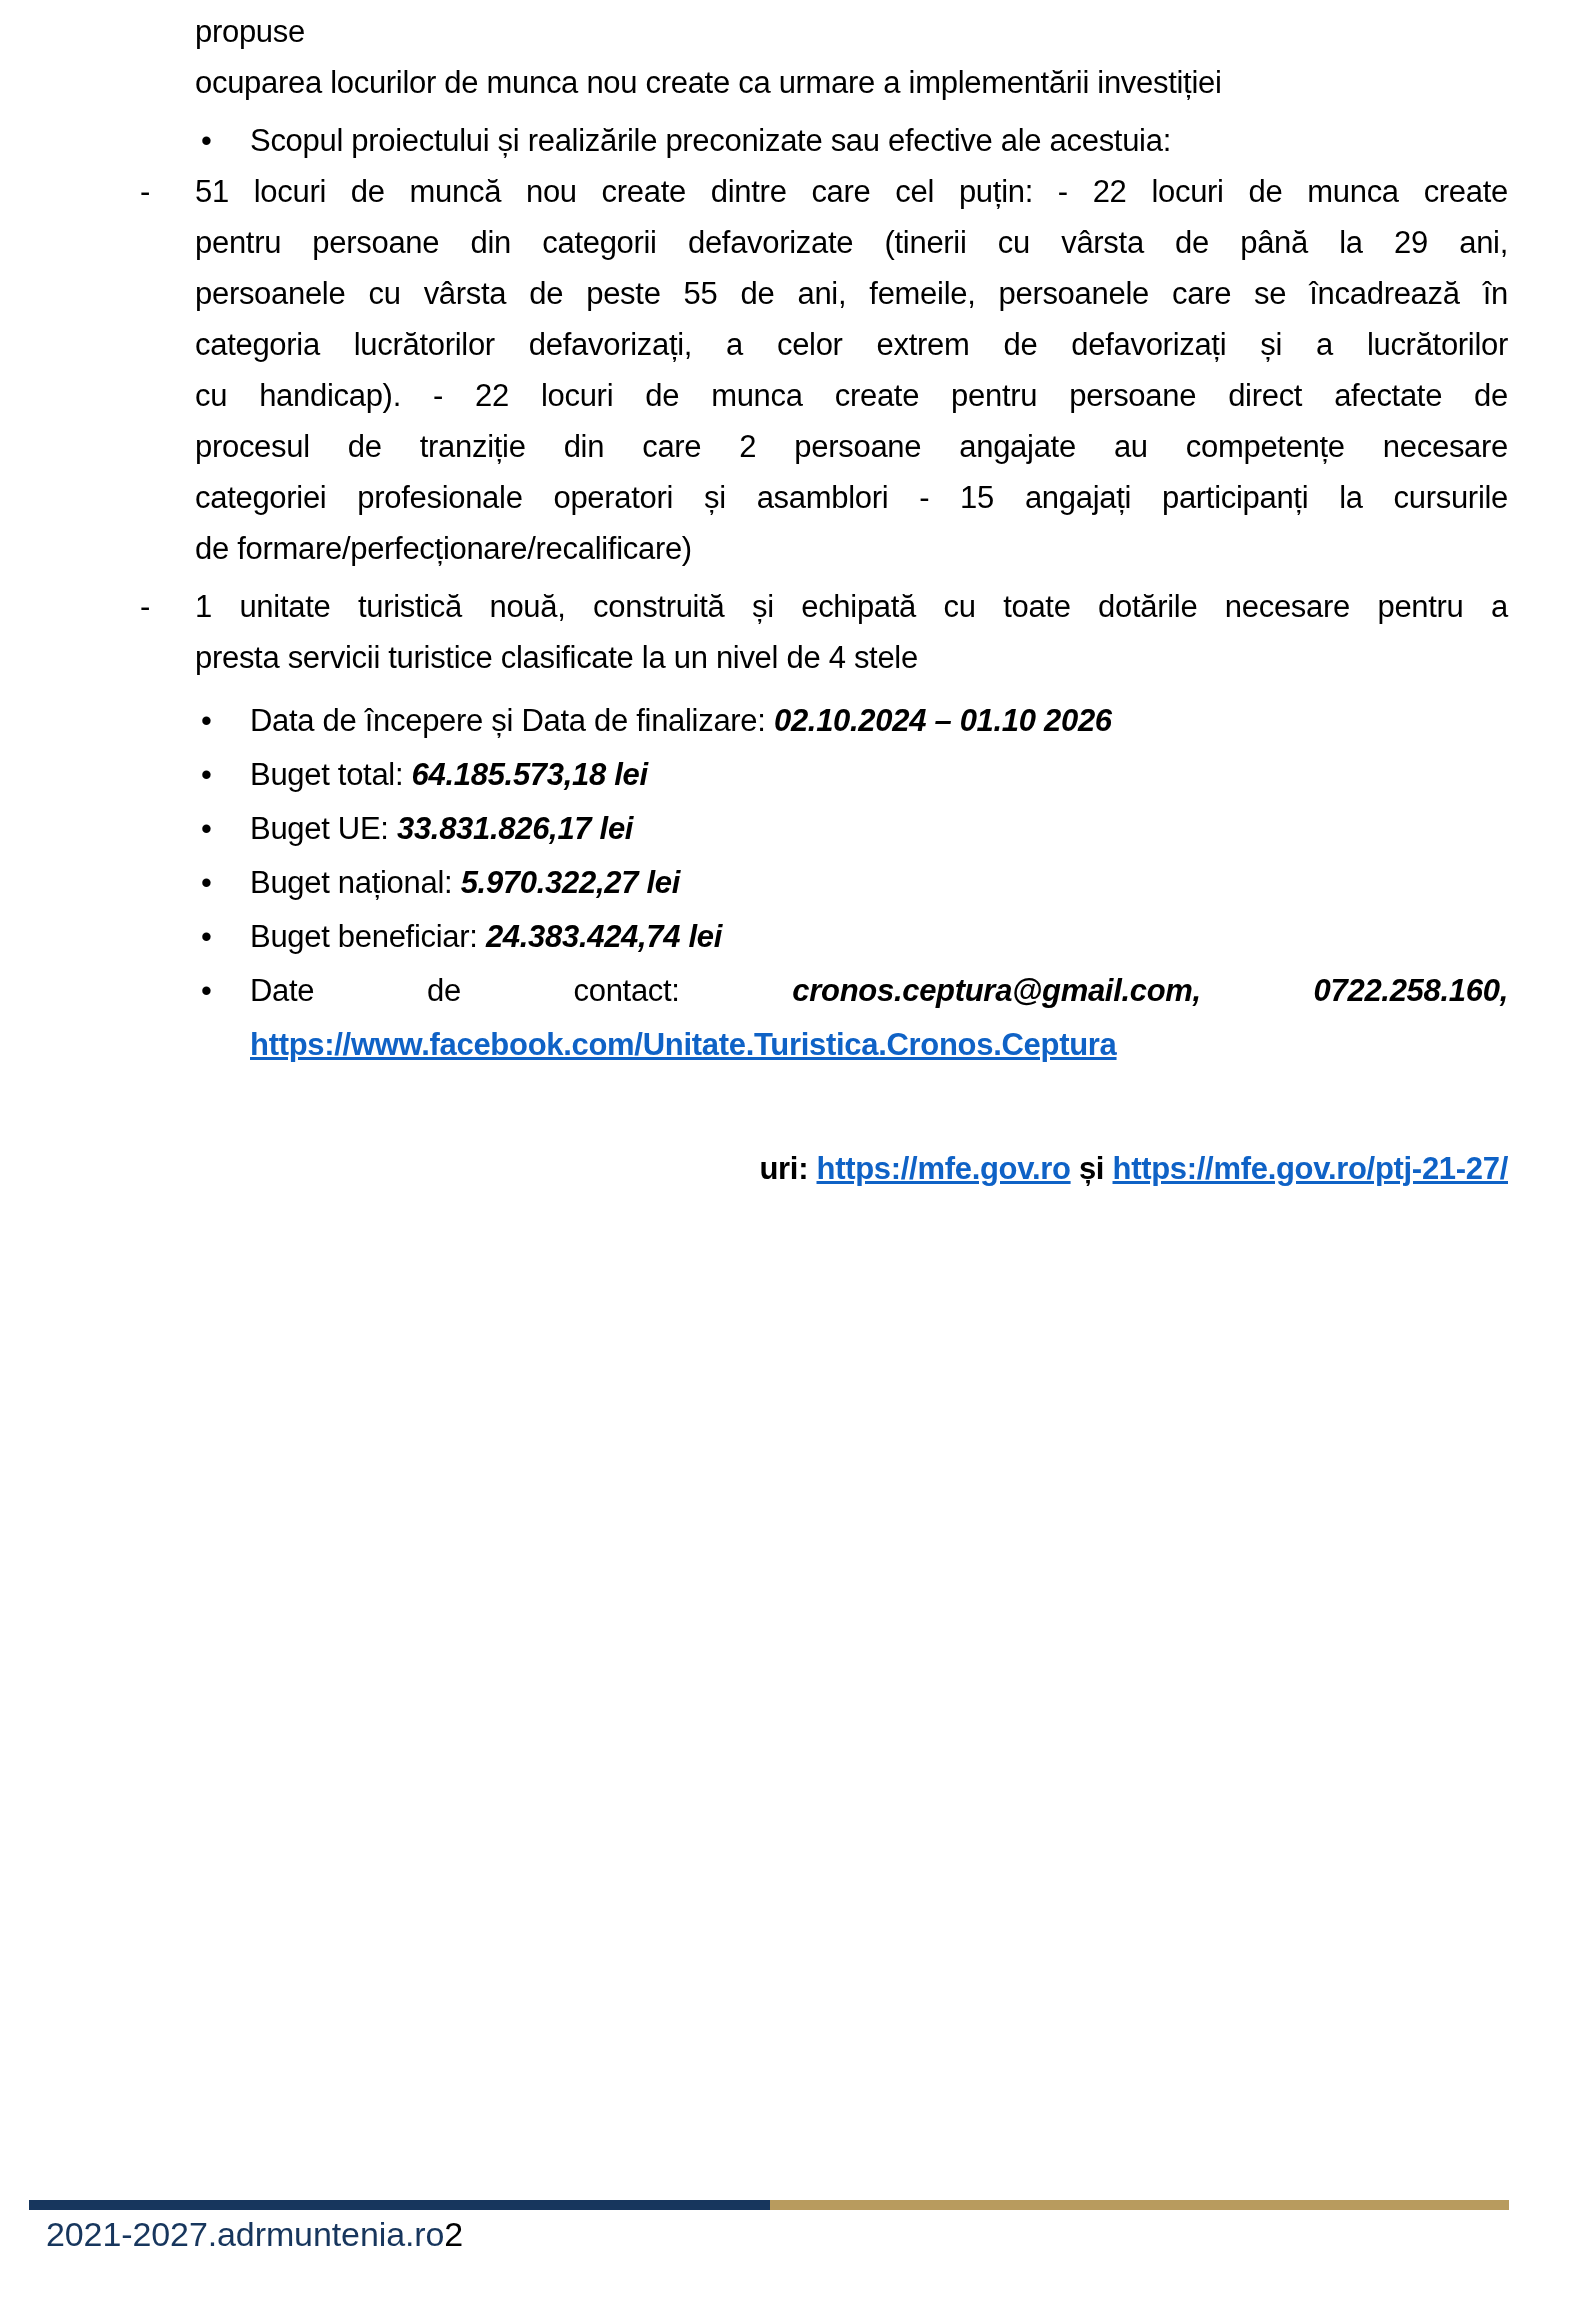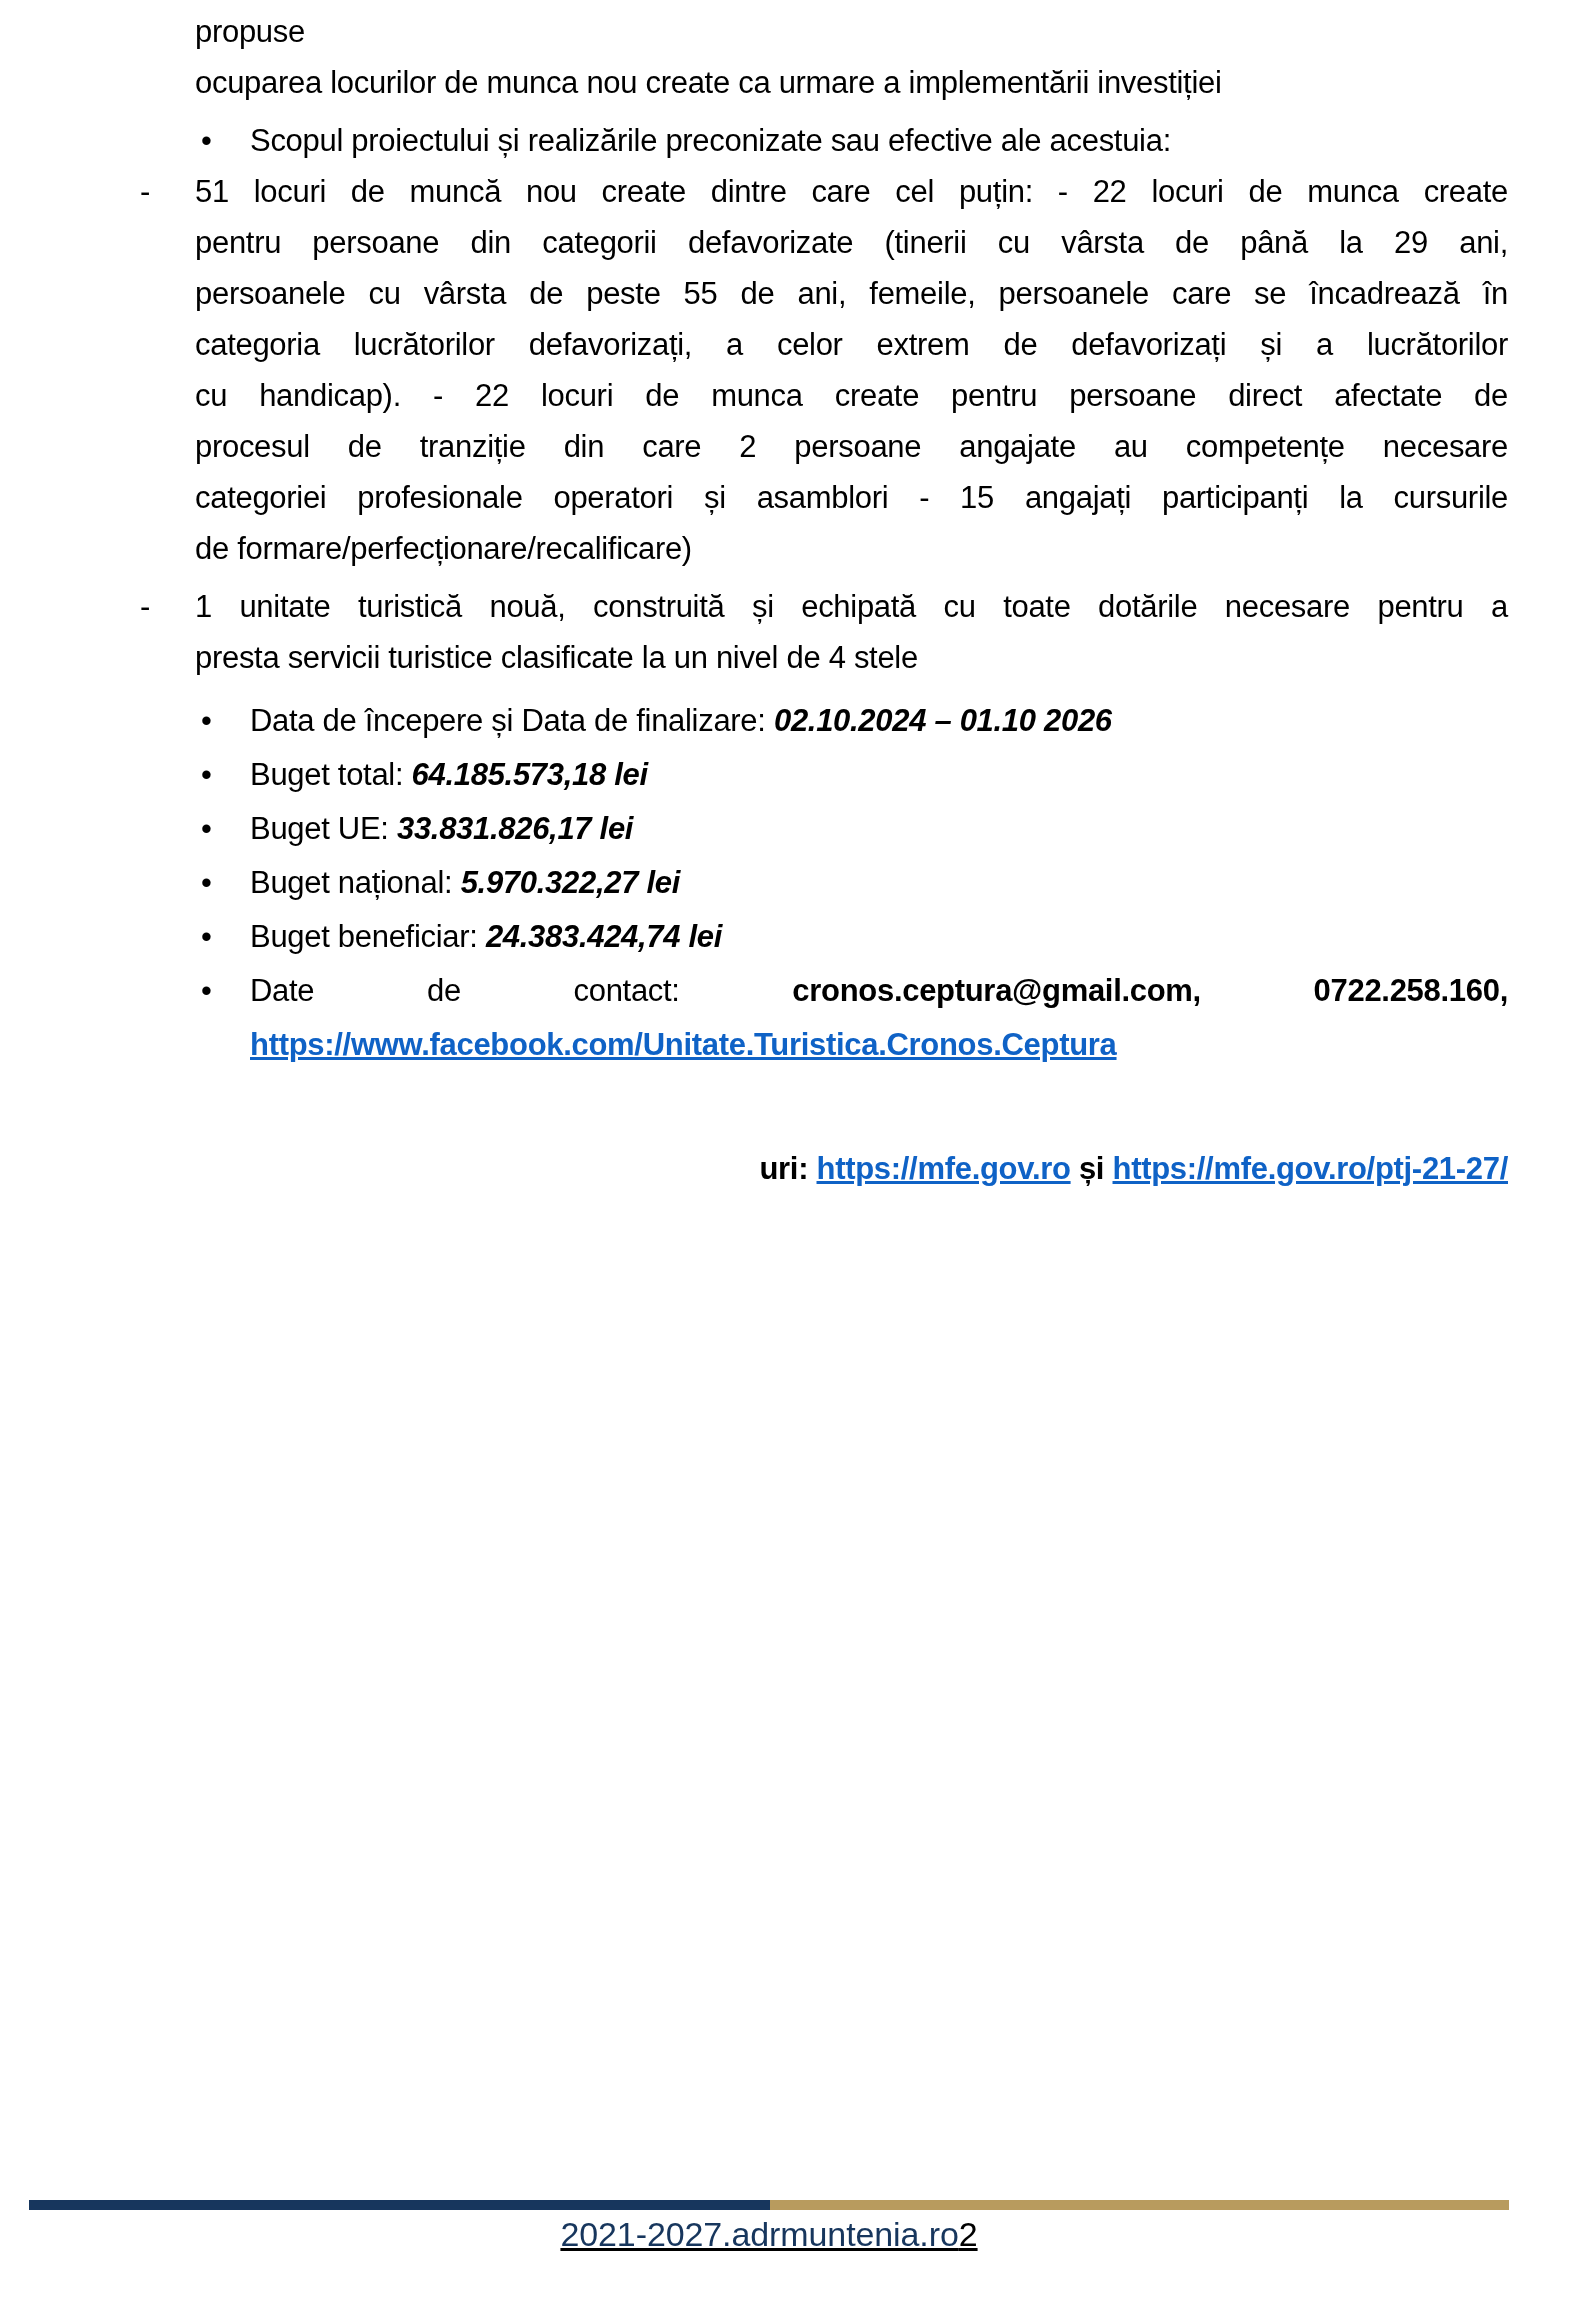--- a/index.html
+++ b/index.html
@@ -42,21 +42,21 @@
 
   .info-list { margin-top: 10.3px; }
   .info-row {
     position: relative;
     padding-left: 110px;
     line-height: 54px;
   }
   .info-row .marker-dot { left: 61px; }
 
   .b  { font-weight: bold; font-style: italic; }
-  .bi { font-weight: bold; }
+  .bi { font-weight: bold; font-style: italic; }
 
   a.link, .link {
     color: var(--link, #0F62C6);
     font-weight: bold;
     text-decoration: underline;
     cursor: pointer;
   }
 
   .contact-line {
     display: flex;
@@ -76,26 +76,25 @@
     width: 1480px; height: 10.3px;
     display: flex;
   }
   .bar-navy { width: 741px; height: 100%; background: var(--navy, #17365D); }
   .bar-gold { flex: 1; height: 100%; background: var(--gold, #B89B5E); }
 
   .footer-row {
     position: absolute;
     left: 46px; right: 79px; top: 2213px;
     display: flex;
-    justify-content: center;
+    justify-content: flex-start;
     align-items: baseline;
     font-size: 34px;
     line-height: 43px;
     letter-spacing: -0.1px;
-    text-decoration: underline;
   }
   .footer-site { color: var(--navy, #17365D); }
   .footer-page { color: #000000; }
 </style>
 </head>
 <body>
 
 <div class="doc">
 
   <div class="p-intro lines">

